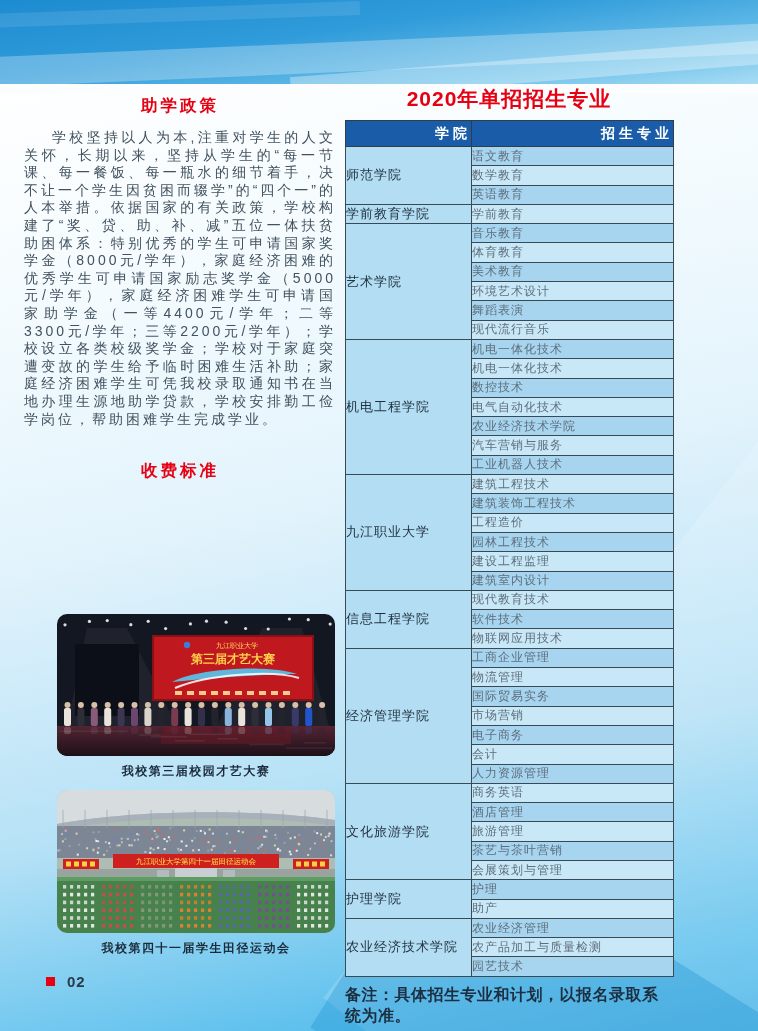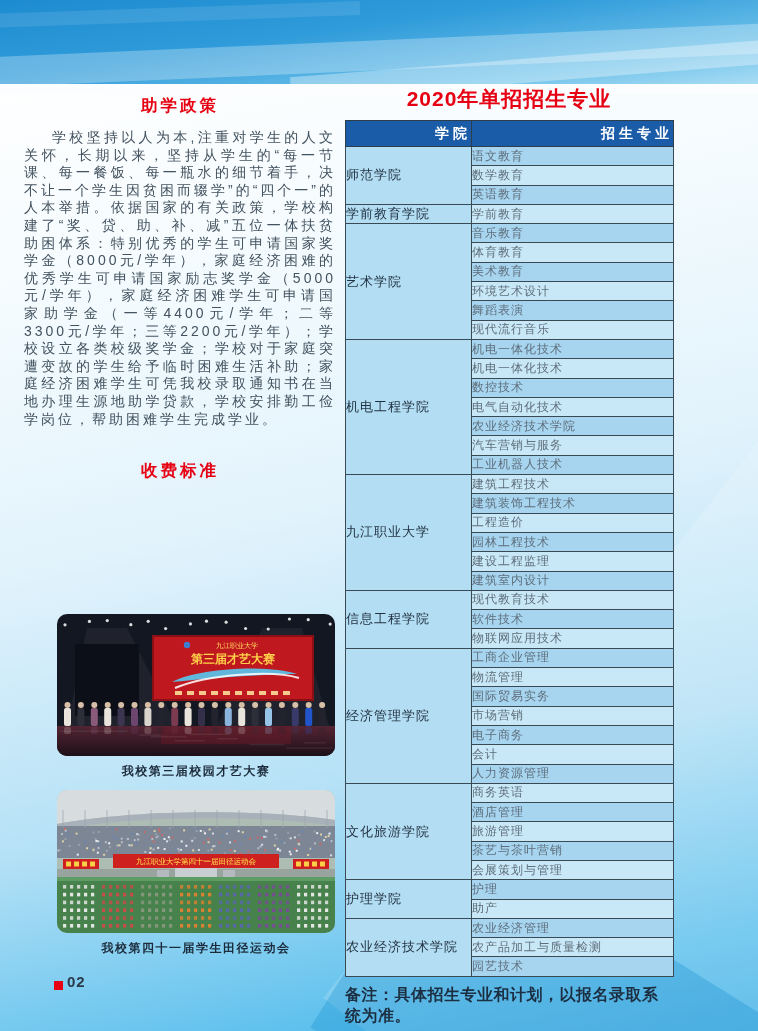--- a/index.html
+++ b/index.html
@@ -39,21 +39,21 @@
   table.majors col.c2{width:202px}
   table.majors th{height:26px;background:#1a5ca8;color:#ffffff;font-size:14px;font-weight:bold;letter-spacing:4px;
     border:1px solid #2e3e4a;text-align:right}
   table.majors td{height:19.3px;border:1px solid #3a4a55;text-align:left;vertical-align:middle;padding:0}
   td.college{background:#b3ddf2;color:#1f3040;font-weight:normal;font-size:13px;letter-spacing:1px}
   td.major{color:#5e6e7c;font-size:12px;letter-spacing:1px}
   table.majors tbody tr:nth-child(odd) td.major{background:#a7d5ef}
   table.majors tbody tr:nth-child(even) td.major{background:#c9e8f7}
   .note{margin-top:8px;font-size:16px;font-weight:bold;letter-spacing:0.5px;color:#1c2f42}
   
-  .page-num{position:absolute;left:54px;top:973px;display:flex;align-items:flex-end;gap:4px}
+  .page-num{position:absolute;left:46px;top:973px;display:flex;align-items:center;gap:12px}
   .red-square{width:9px;height:9px;background:#e60012;display:inline-block}
   .page-num span.num{font-size:15px;font-weight:bold;color:#2a3a48;letter-spacing:1px}
 </style>
 </head>
 <body>
 
 <div class="page">
 
   <div class="top-band">
     <div class="streak3"></div>

